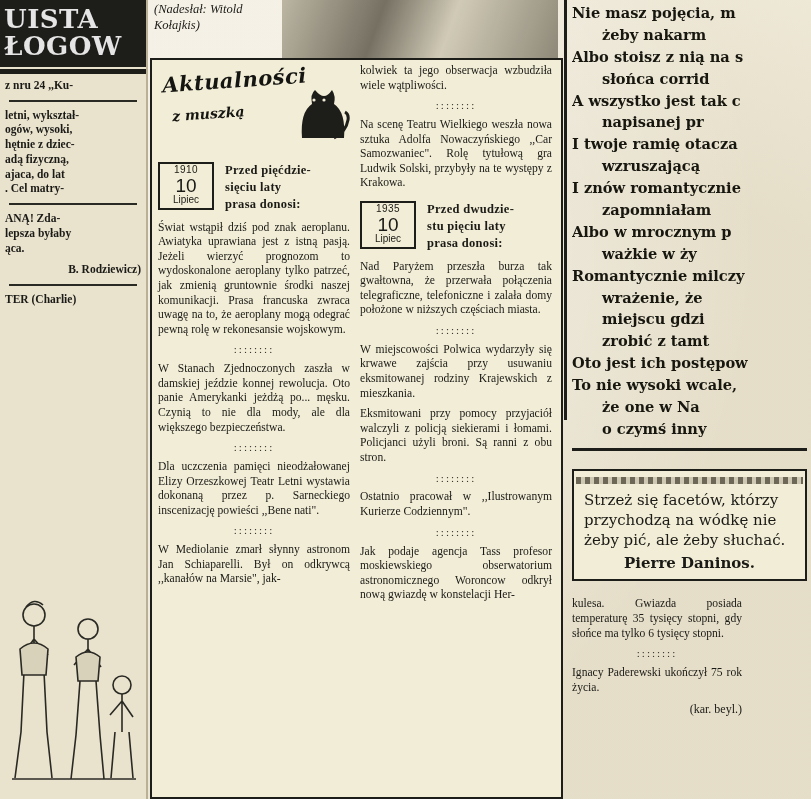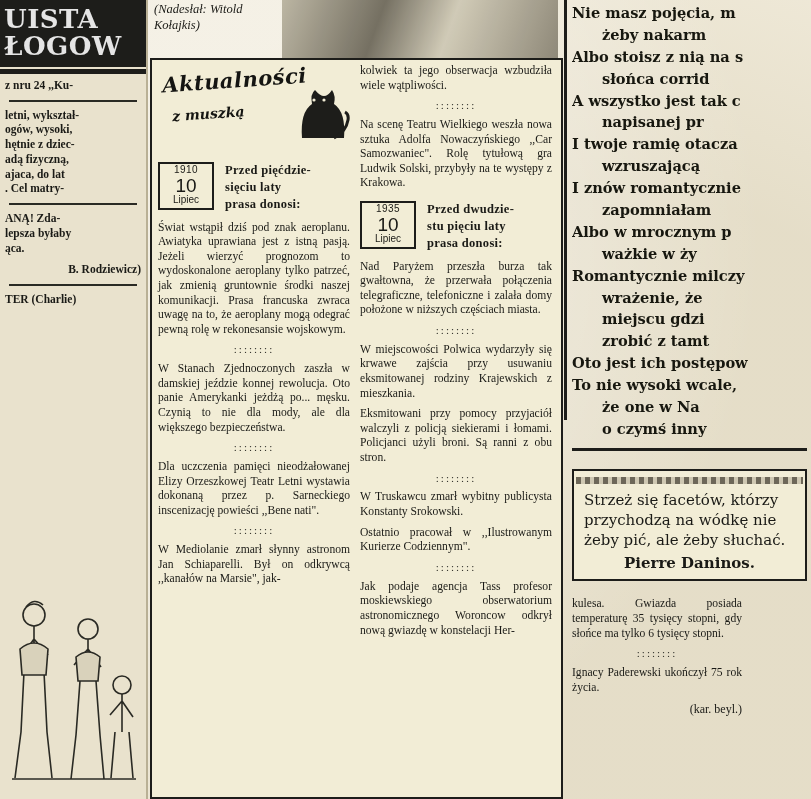--- a/index.html
+++ b/index.html
@@ -377,21 +377,20 @@
             <span class="small">stu pięciu laty</span>
             <span class="small">prasa donosi:</span>
           </div>
         </div>
 
         <p>Nad Paryżem przeszła burza tak gwałtowna, że przerwała połączenia telegraficzne, telefoniczne i zalała domy położone w niższych częściach miasta.</p>
         <div class="dots">::::::::</div>
         <p>W miejscowości Polwica wydarzyły się krwawe zajścia przy usuwaniu eksmitowanej rodziny Krajewskich z mieszkania.</p>
         <p>Eksmitowani przy pomocy przyjaciół walczyli z policją siekierami i łomami. Policjanci użyli broni. Są ranni z obu stron.</p>
         <div class="dots">::::::::</div>
-        <p>W Truskawcu zmarł wybitny publicysta Konstanty Srokowski.</p>
         <p>Ostatnio pracował w ,,Ilustrowanym Kurierze Codziennym".</p>
         <div class="dots">::::::::</div>
         <p>Jak podaje agencja Tass profesor moskiewskiego obserwatorium astronomicznego Woroncow odkrył nową gwiazdę w konstelacji Her-</p>
       </div>
 
     </div>
   </div>
 
   <div class="right-col">
     <div class="poem">

